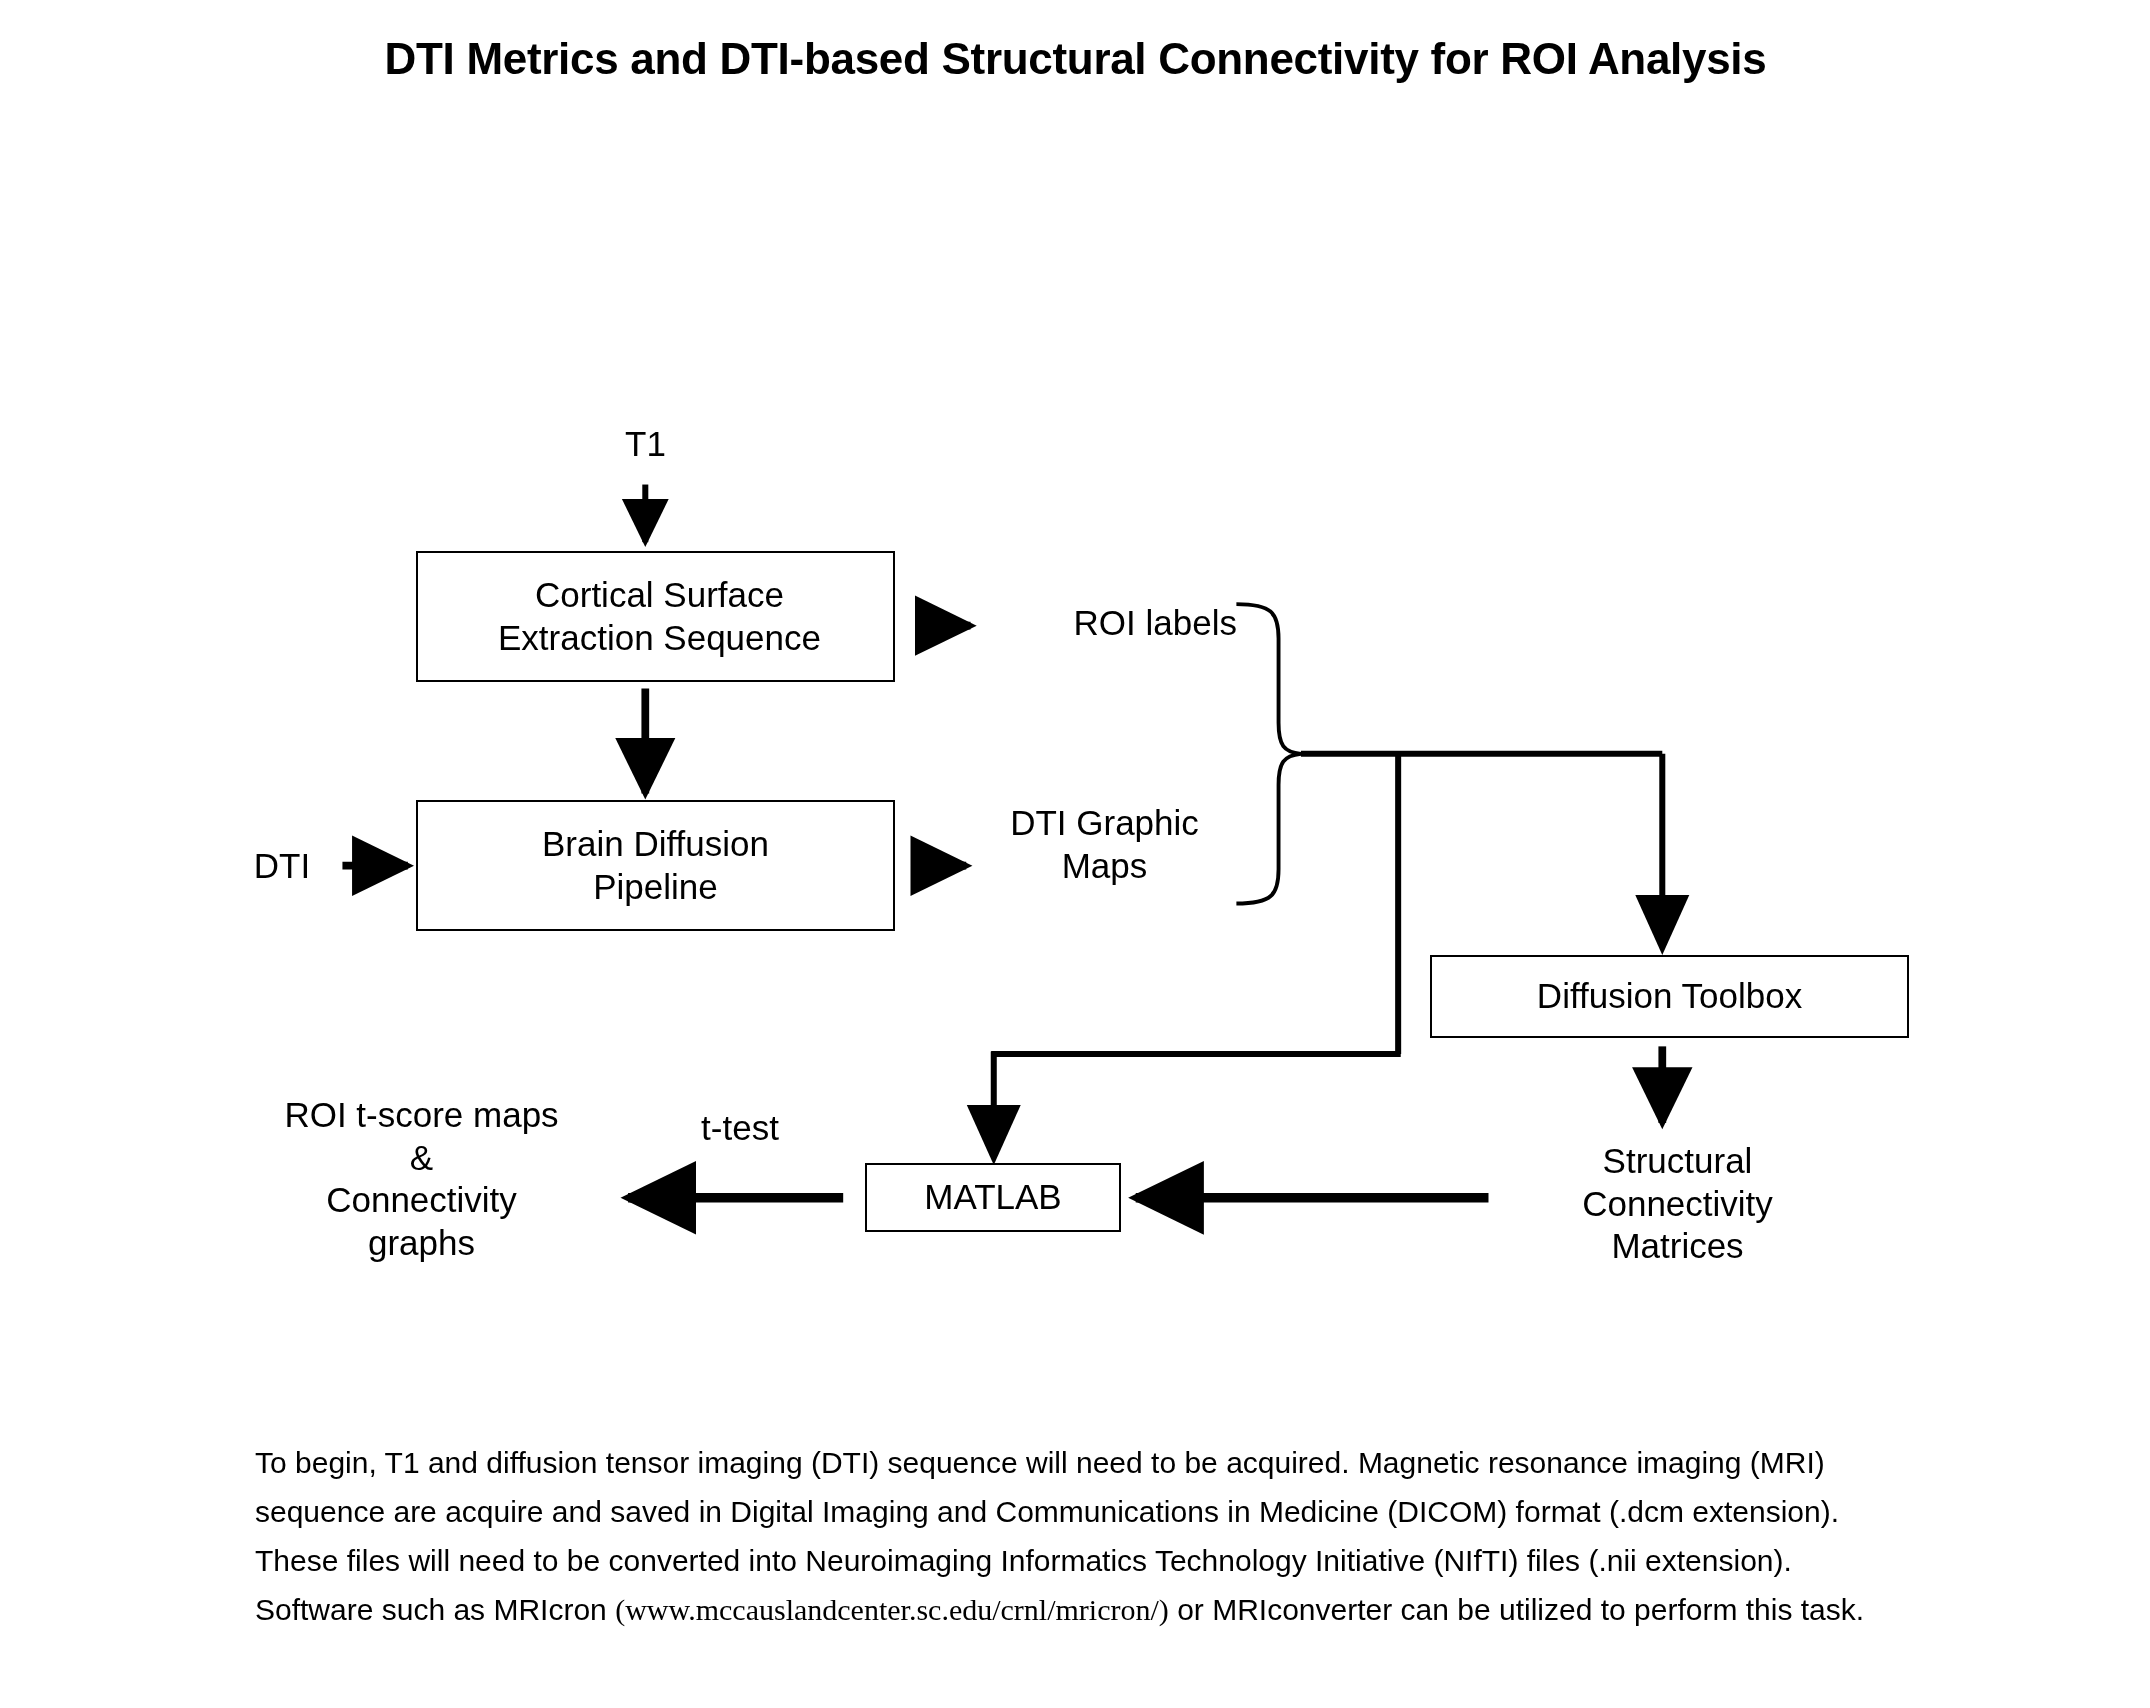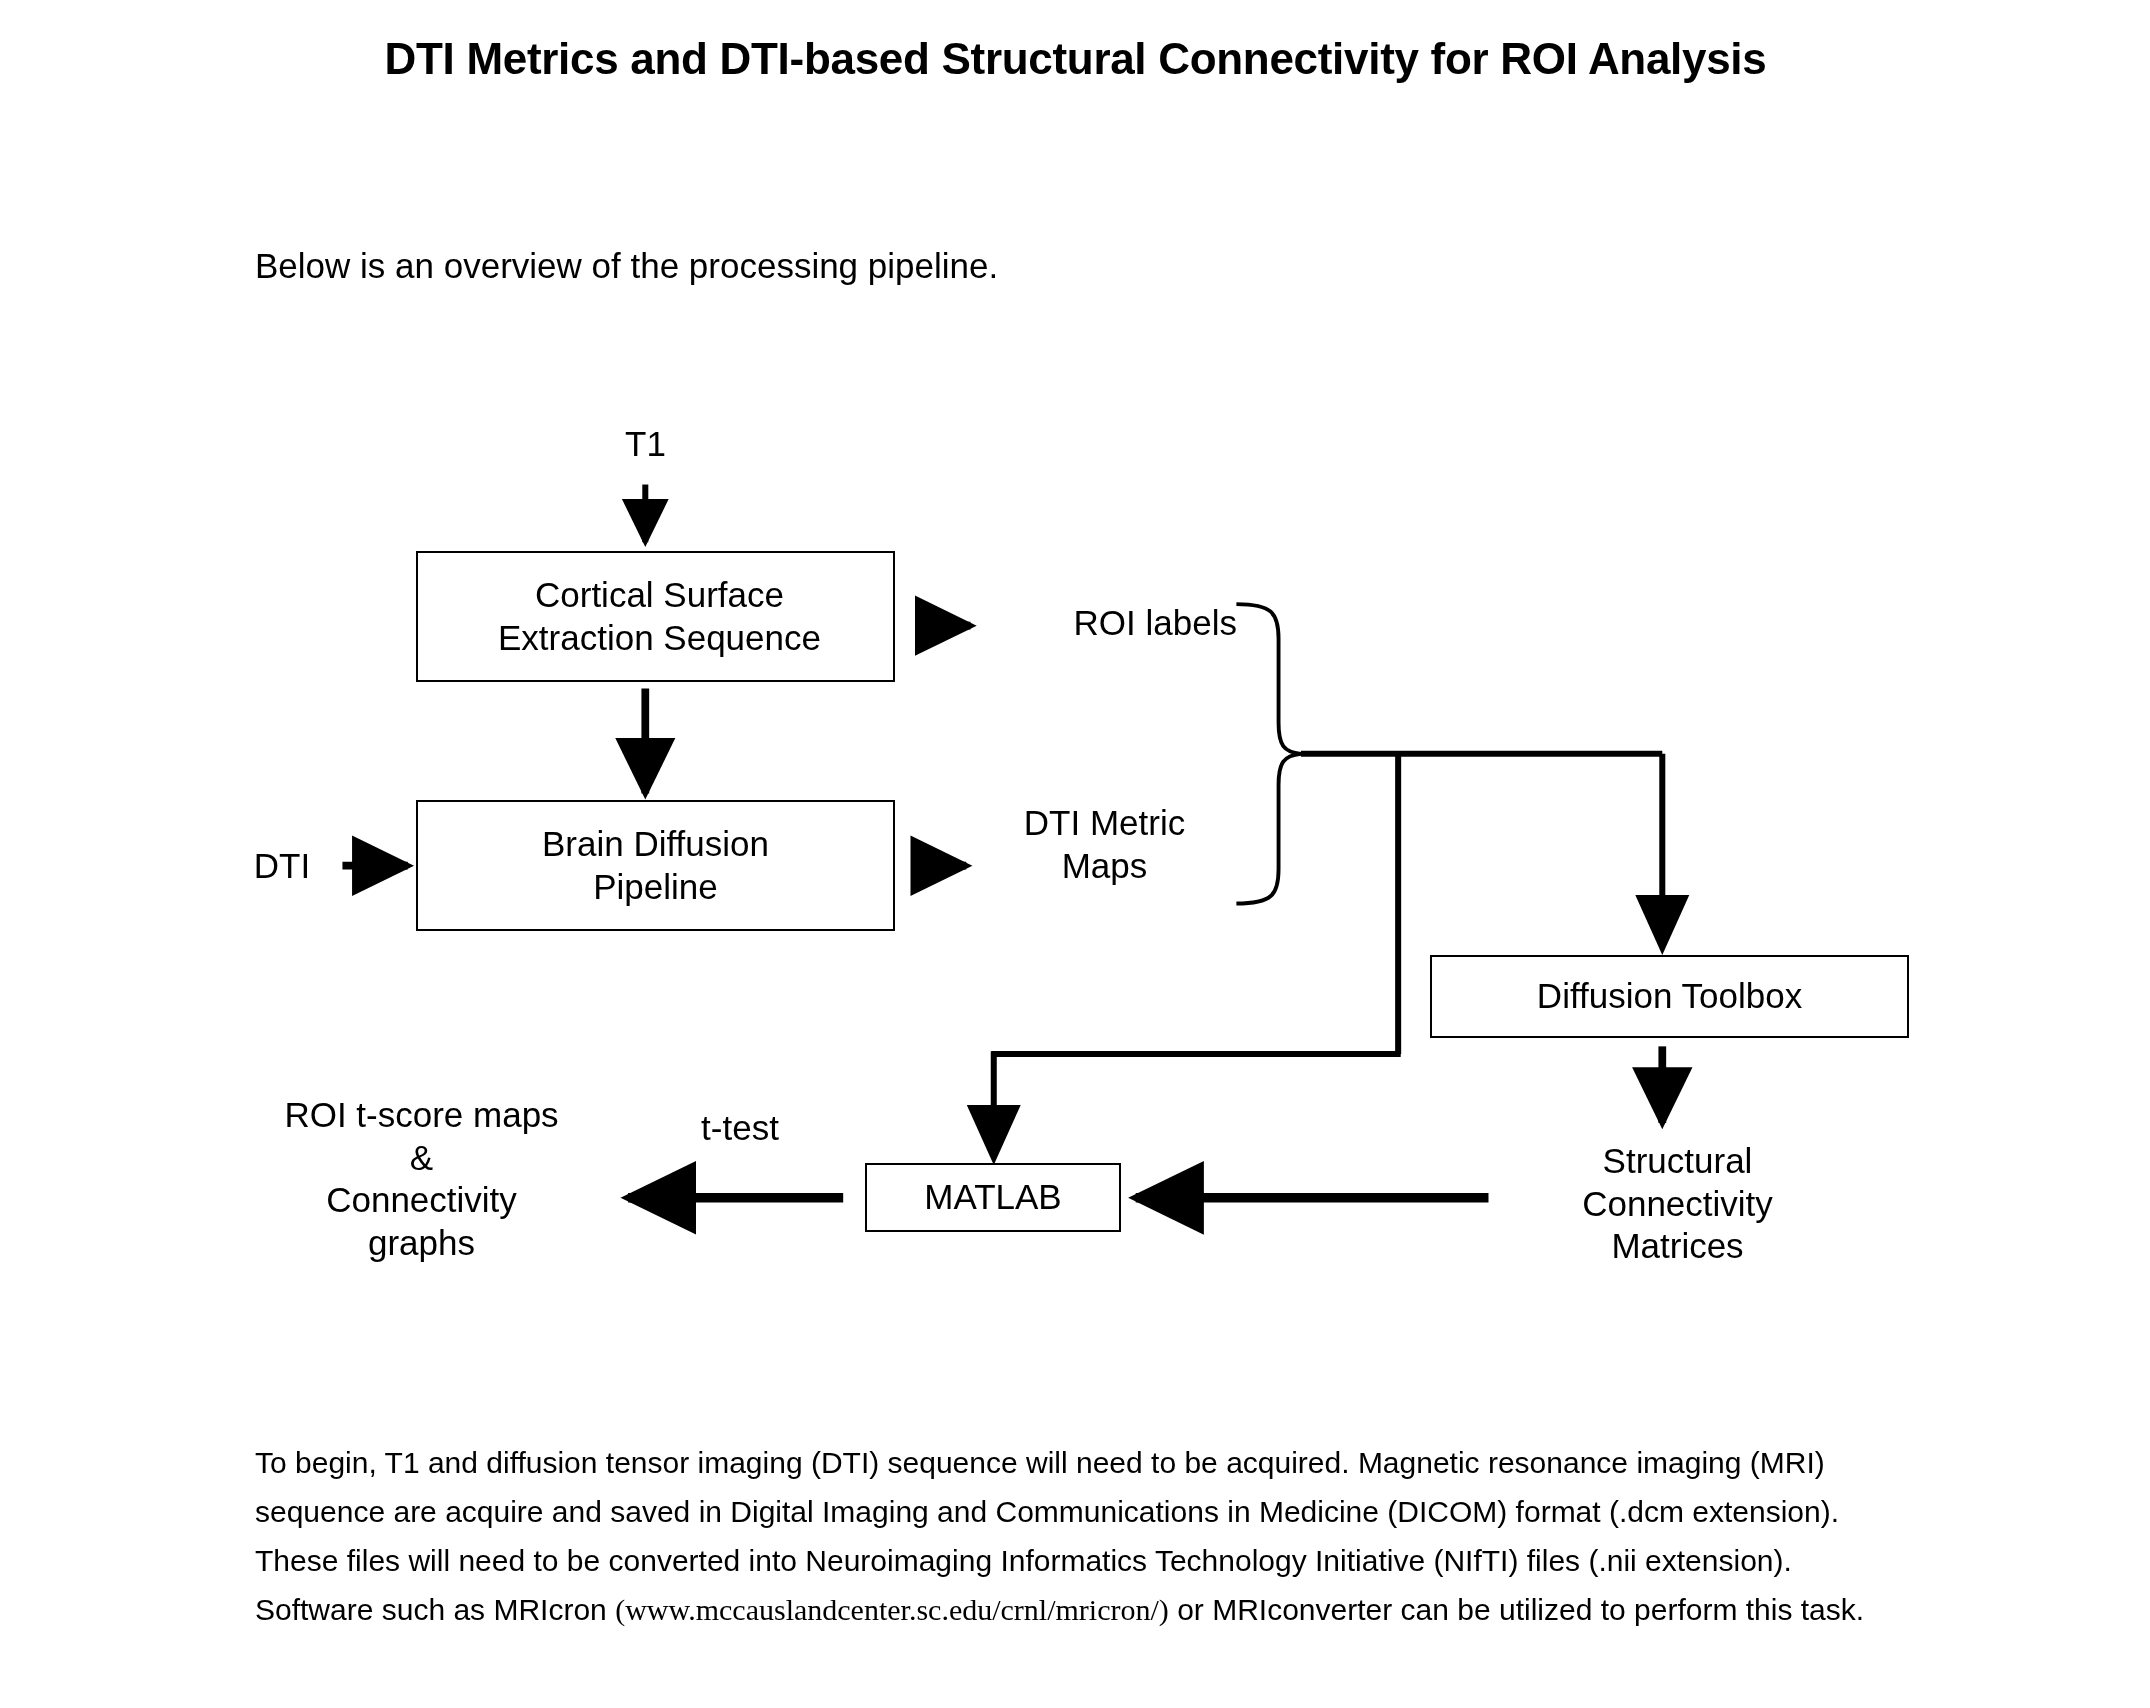--- a/index.html
+++ b/index.html
@@ -111,21 +111,20 @@
   .txt-block p { margin: 0; }
   .url-serif { font-family: "Liberation Serif", serif; }
 </style>
 </head>
 <body>
 
 <div id="page">
 
   <div class="doc-title">DTI Metrics and DTI-based Structural Connectivity for ROI Analysis</div>
 
-  <div class="intro-line">Below is an overview of the processing pipeline.</div>
 
   <div id="diagram">
     <svg width="2151" height="1709" viewBox="0 0 2500 1986" xmlns="http://www.w3.org/2000/svg">
       <defs>
         <marker id="ah" markerWidth="9" markerHeight="9" refX="7.2" refY="4.5" orient="auto" markerUnits="strokeWidth">
           <path d="M0,0.6 L8,4.5 L0,8.4 z" fill="#000000"></path>
         </marker>
         <marker id="ah-thin" markerWidth="11" markerHeight="11" refX="8.6" refY="5.5" orient="auto" markerUnits="strokeWidth">
           <path d="M0,1 L10,5.5 L0,10 z" fill="#000000"></path>
         </marker>
@@ -174,21 +173,21 @@
   <div class="flow-box" id="box-toolbox">Diffusion Toolbox</div>
 
   <div class="flow-box" id="box-matlab">MATLAB</div>
 
   <div class="flow-label" id="lbl-t1">T1</div>
 
   <div class="flow-label" id="lbl-dti-in">DTI</div>
 
   <div class="flow-label" id="lbl-roi">ROI labels</div>
 
-  <div class="flow-label" id="lbl-dtimetric">DTI Metric
+  <div class="flow-label" id="lbl-dtimetric">DTI Graphic
 Maps</div>
 
   <div class="flow-label" id="lbl-struct">Structural
 Connectivity
 Matrices</div>
 
   <div class="flow-label" id="lbl-ttest">t-test</div>
 
 
   <div class="flow-label" id="lbl-results">ROI t-score maps

